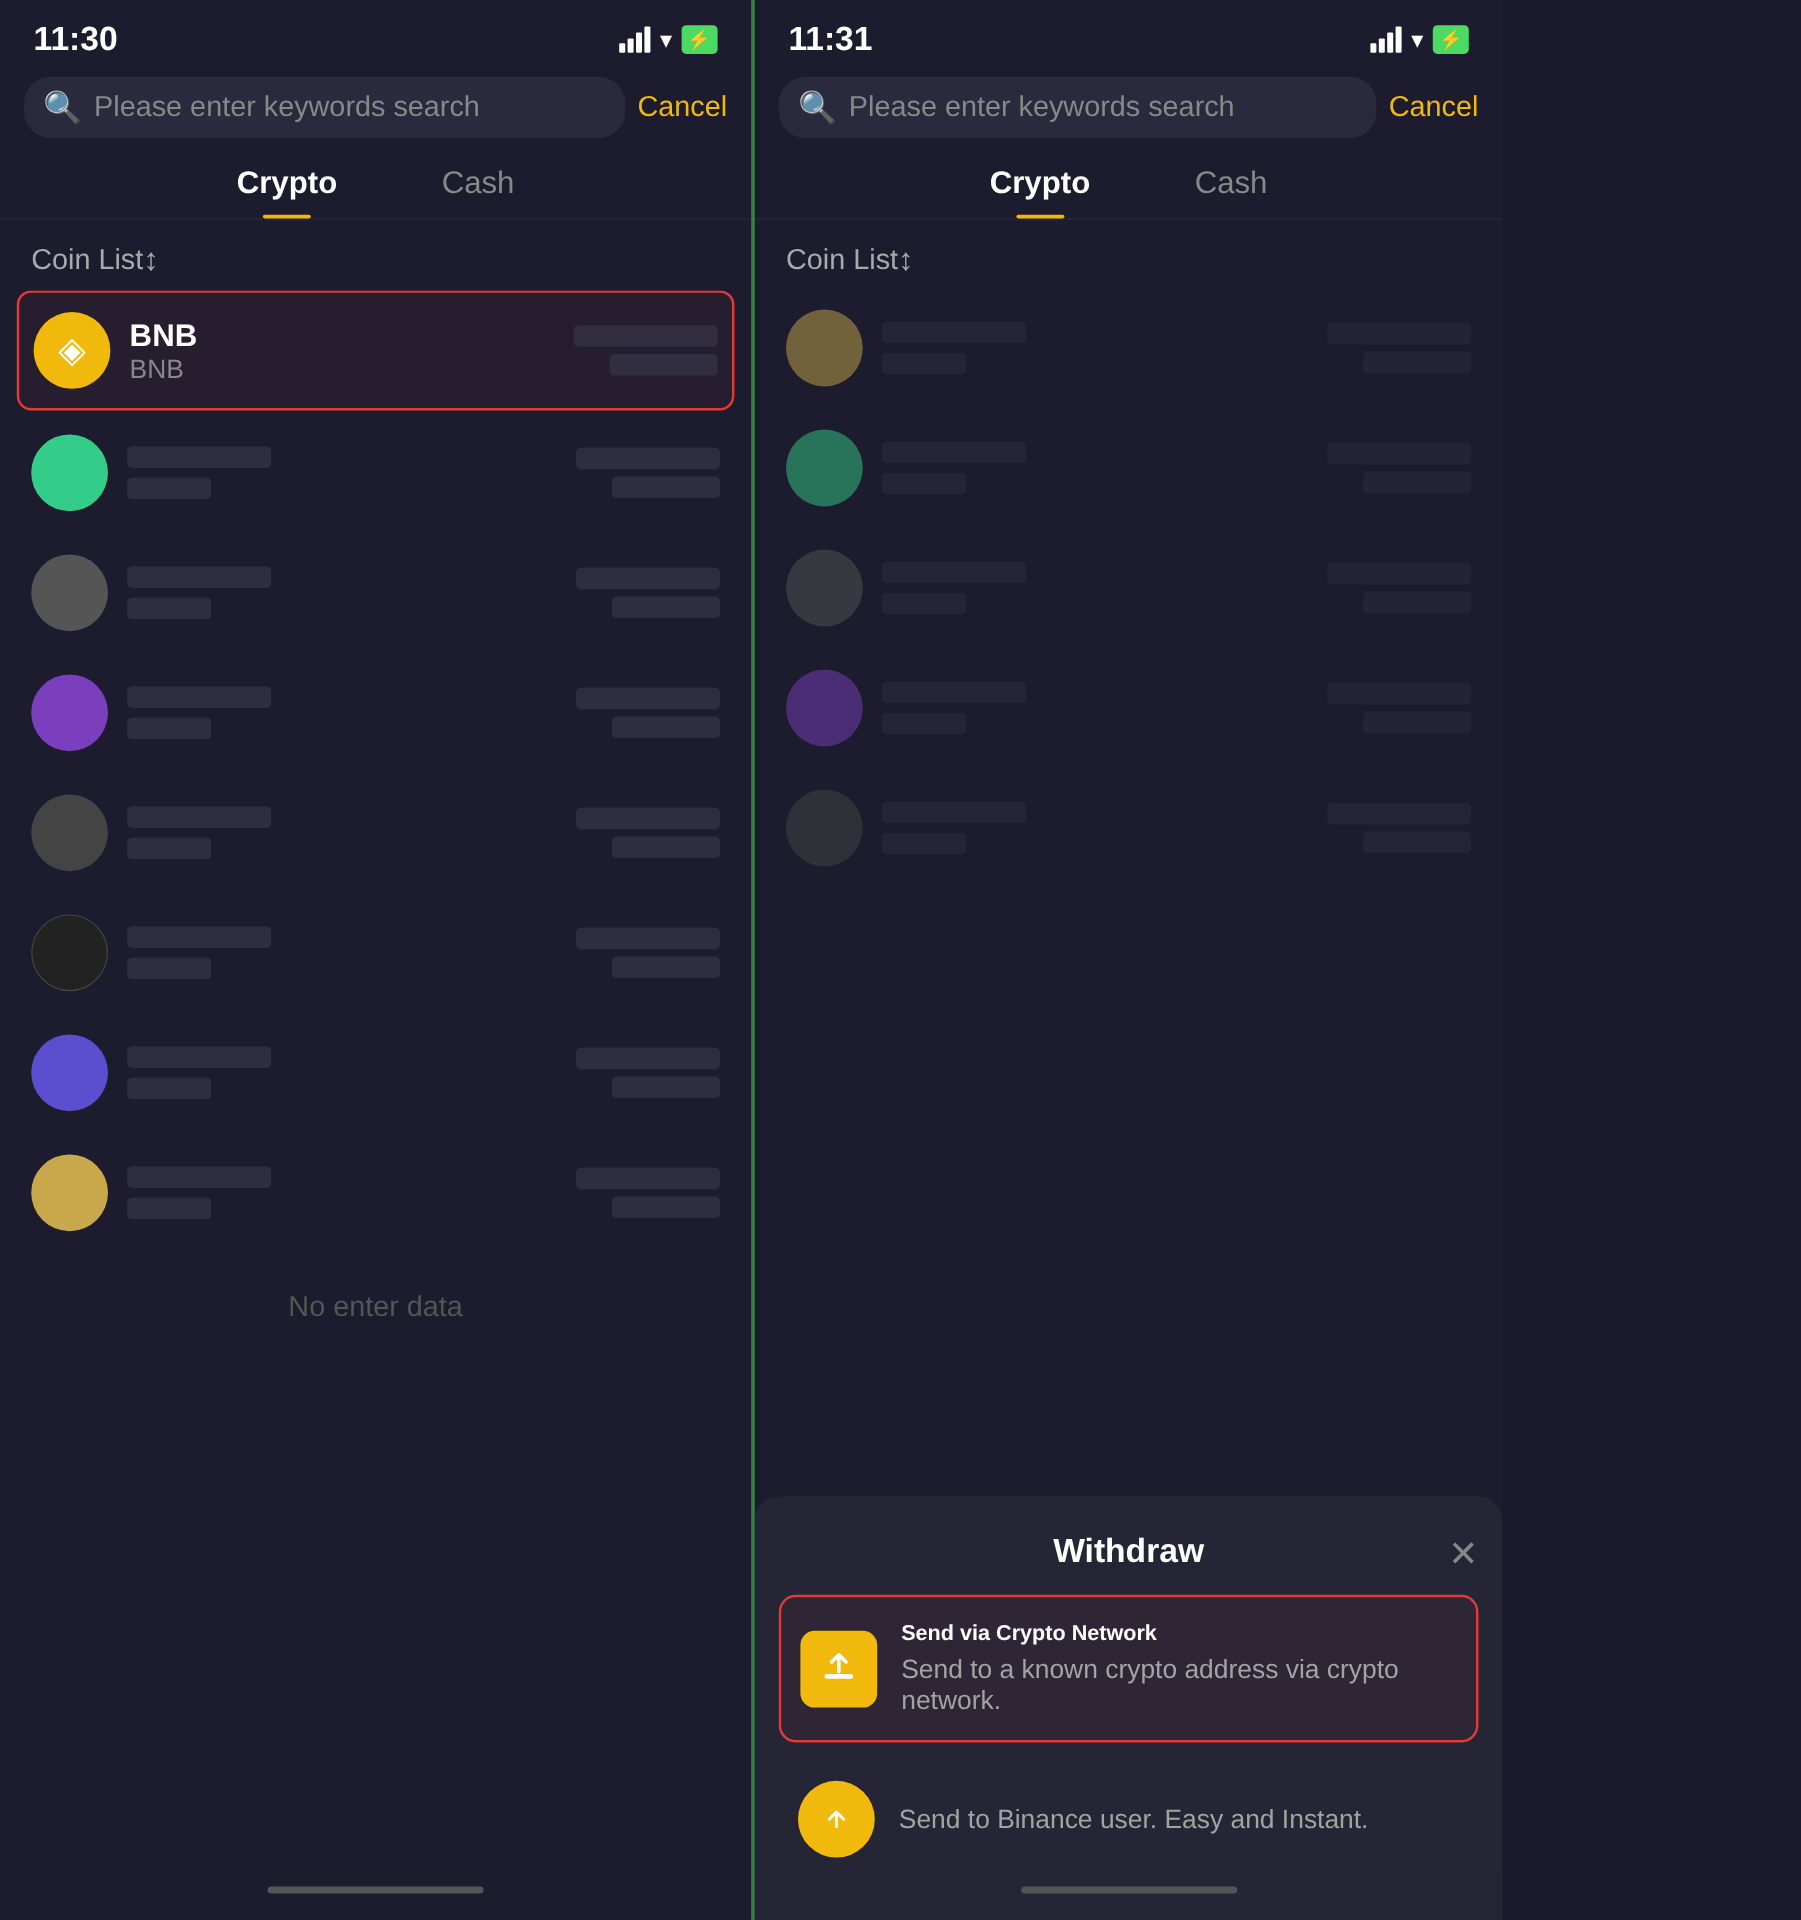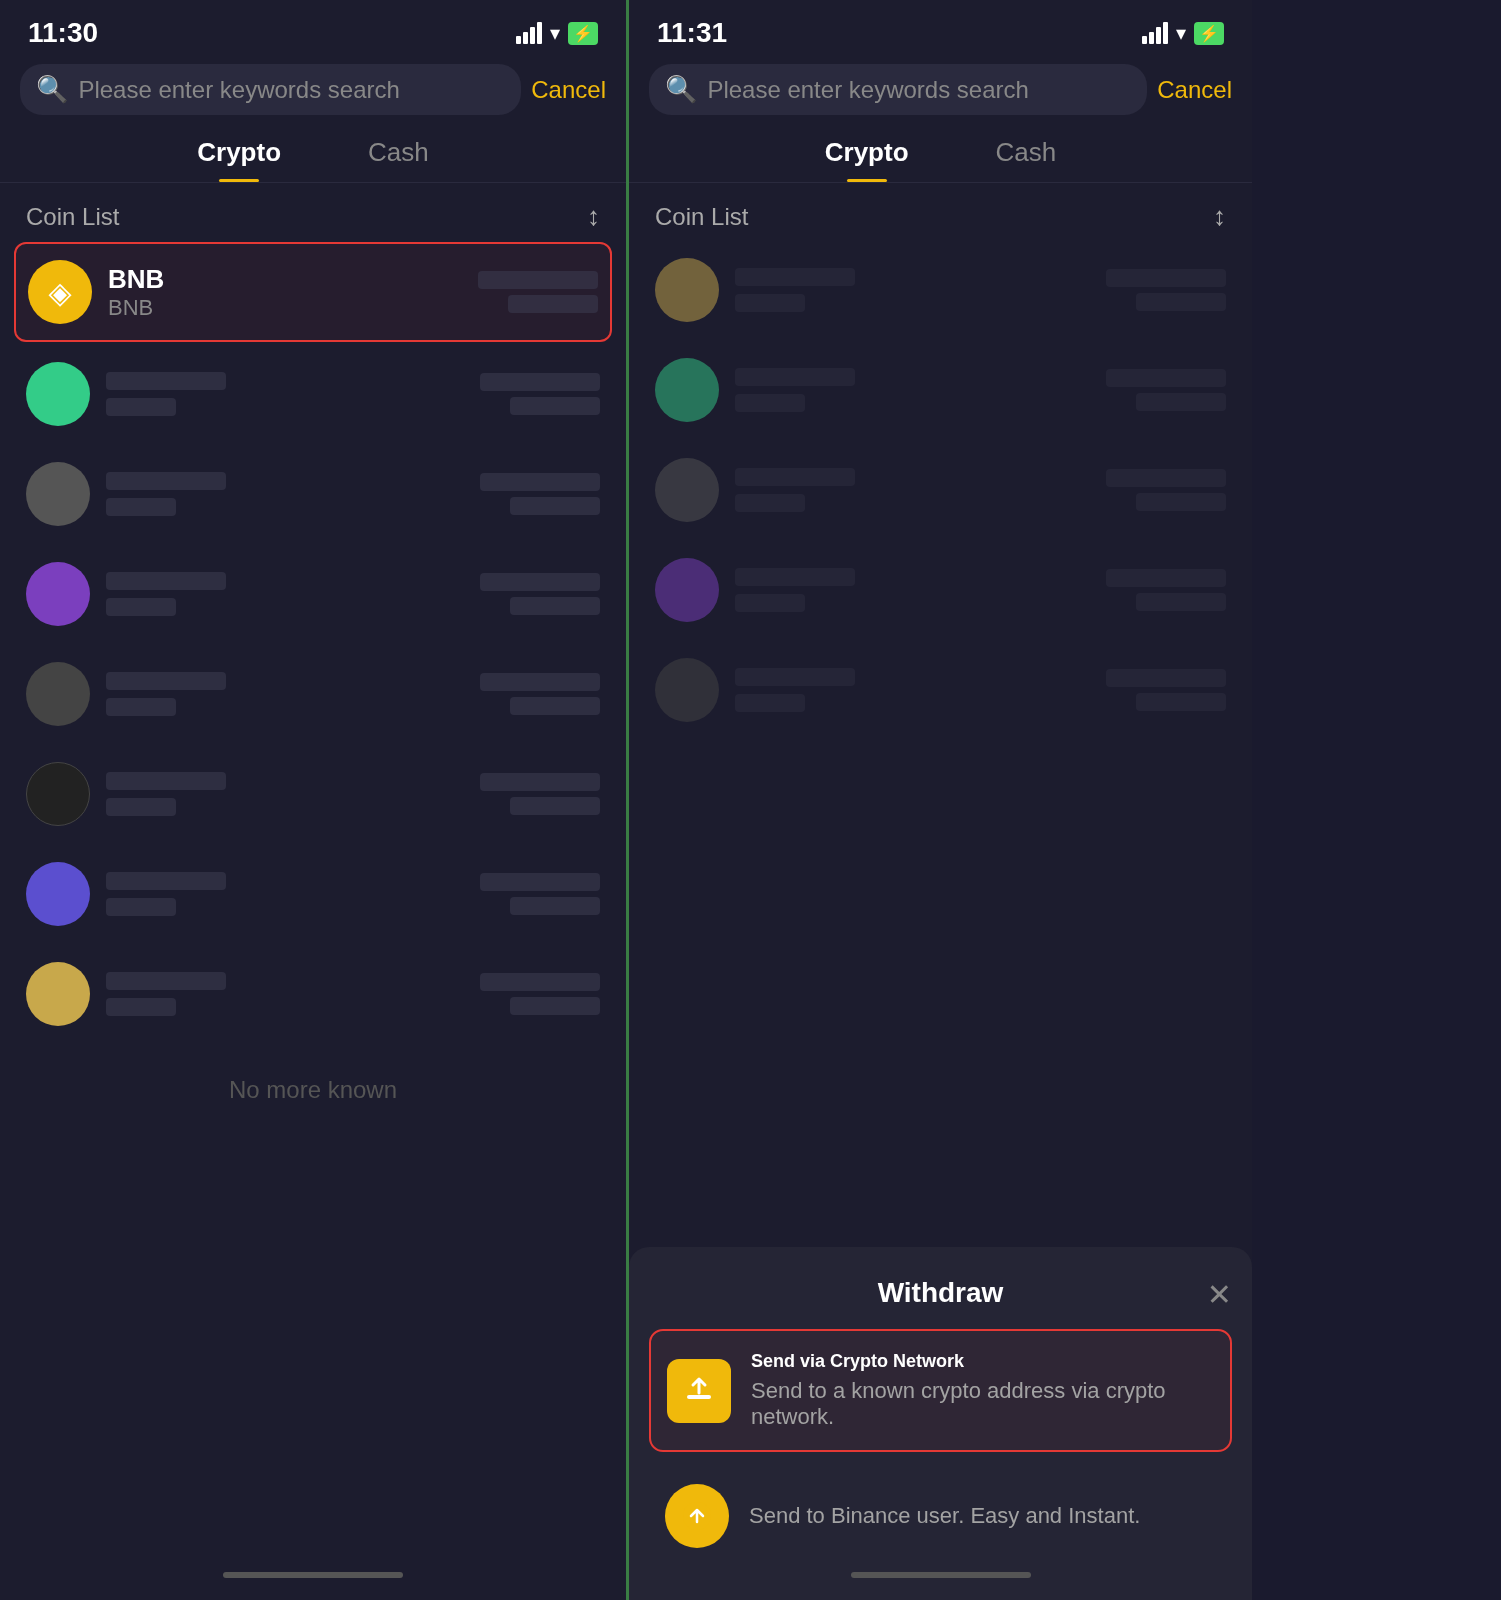--- a/index.html
+++ b/index.html
@@ -129,24 +129,22 @@
       transform: translateX(-50%);
       width: 40px;
       height: 3px;
       background: #f0b90b;
       border-radius: 2px;
     }
 
     
     .coin-list-header {
       display: flex;
-      justify-content: space-between;
       align-items: center;
       padding: 18px 26px 10px 26px;
-      gap: 26px;
     }
 
     .coin-list-title {
       color: #aaa;
       font-size: 24px;
     }
 
     .sort-icon {
       color: #aaa;
       font-size: 26px;
@@ -476,21 +474,21 @@
       <div class="coin-info">
         <div class="blurred-bar wide" style="margin-bottom:8px"></div>
         <div class="blurred-bar narrow"></div>
       </div>
       <div class="coin-amount">
         <div class="blurred-bar wide"></div>
         <div class="blurred-bar medium"></div>
       </div>
     </div>
 
-    <div class="no-more-data">No more known</div>
+    <div class="no-more-data">No enter data</div>
   </div>
 
   <div class="home-indicator">
     <div class="home-bar"></div>
   </div>
 </div>
 
 <div class="phone-panel right">
 
   <div class="status-bar">

